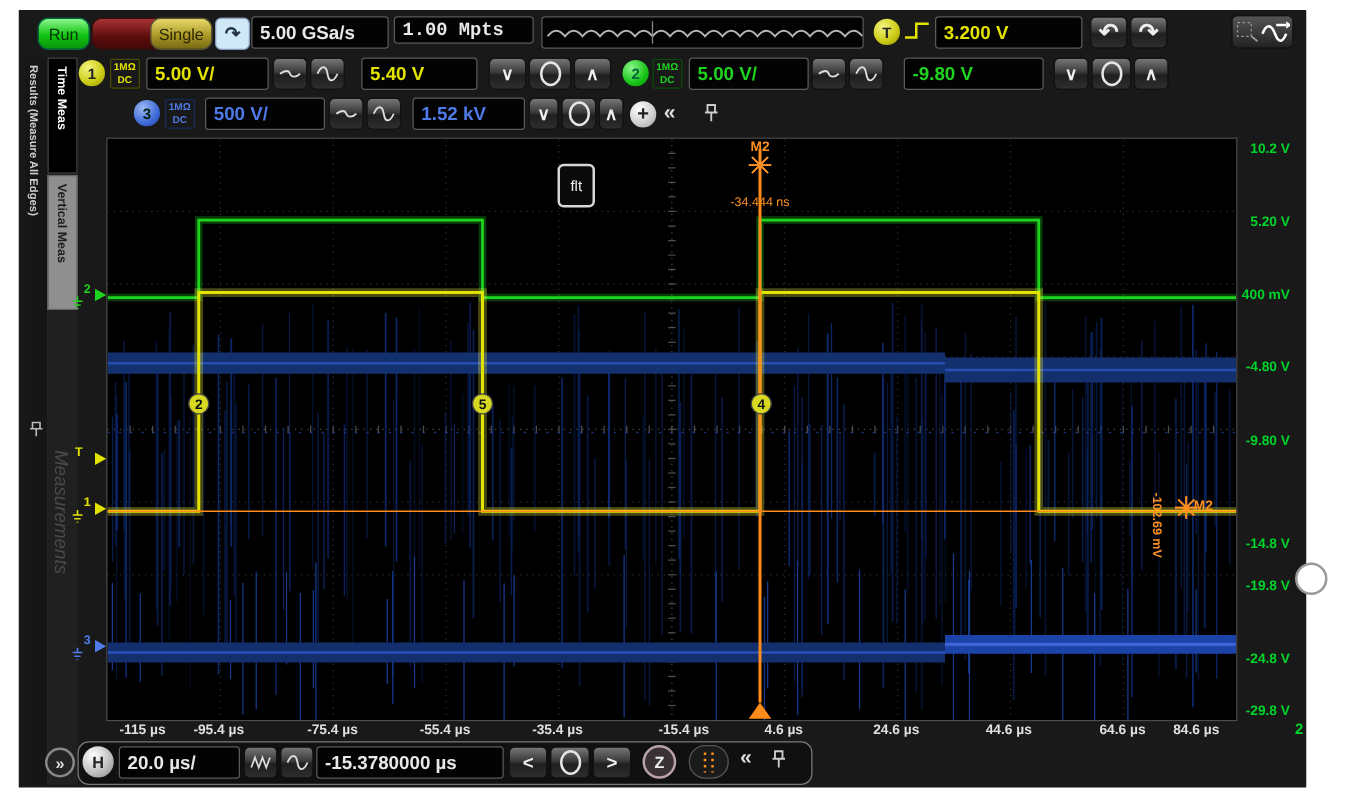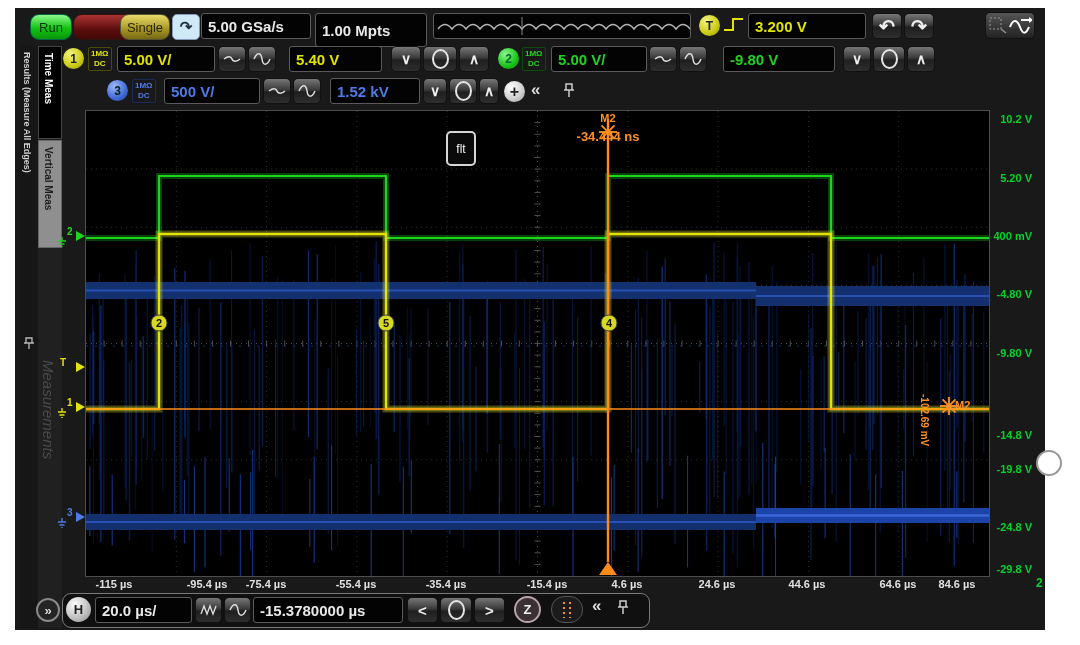--- a/index.html
+++ b/index.html
@@ -39,21 +39,21 @@
 
 <div class="abs scope-bg"></div>
 
 <div class="abs topctl runbtn" style="left:30px;top:14px;width:40px;height:24px;">Run</div>
 <div class="abs topctl stopbtn" style="left:73px;top:14px;width:44px;height:24px;">Stop</div>
 <div class="abs topctl singlebtn" style="left:120px;top:14px;width:48px;height:24px;">Single</div>
 <div class="abs topctl" style="left:172px;top:14px;width:26px;height:24px;background:#cfe9f7;border-radius:5px;border:1px solid #89b;color:#234;font-size:15px;font-weight:bold;">
     <span>↷</span>
   </div>
 <div class="disp" style="left:201px;top:13px;width:110px;height:26px;">5.00 GSa/s</div>
-<div class="disp" style="left:315px;top:13px;width:112px;height:34px;">1.00 Mpts</div>
+<div class="disp" style="left:315px;top:13px;width:112px;height:22px;font-family:Liberation Mono, monospace;">1.00 Mpts</div>
 <div class="disp" style="left:433px;top:13px;width:258px;height:26px;padding:0;">
   <svg id="squiggle" width="256" height="24">
       <path d="M4,15 q7,-9 14,0 q7,-9 14,0 q7,-9 14,0 q7,-9 14,0 q7,-9 14,0 q7,-9 14,0 q7,-9 14,0 q7,-9 14,0 q7,-9 14,0 q7,-9 14,0 q7,-9 14,0 q7,-9 14,0 q7,-9 14,0 q7,-9 14,0 q7,-9 14,0 q7,-9 14,0 q7,-9 14,0 q7,-9 14,0" fill="none" stroke="#b5b5b5" stroke-width="1.6"></path>
                <line x1="88" y1="3" x2="88" y2="21" stroke="#888" stroke-width="1"></line>
     </svg>
 </div>
 <div class="circ" style="left:699px;top:15px;width:21px;height:21px;background:radial-gradient(circle at 35% 30%,#f4f480,#caca12 60%,#8f8f08);color:#222;font-size:12px;">T</div>
 <div class="abs" style="left:723px;top:16px;">
   <svg width="22" height="18">
       <polyline points="1,14 10,14 10,3 20,3" fill="none" stroke="#e3e300" stroke-width="2"></polyline>
@@ -529,21 +529,21 @@
       </g>
       <g>
       <circle cx="523" cy="212" r="8" fill="#d8d820" stroke="#444" stroke-width="1"></circle>
       <text x="523" y="216" text-anchor="middle" font-size="11" font-weight="bold" fill="#111" font-family="Liberation Sans, sans-serif">4</text>
       </g>
     </svg>
   
   <div style="position:absolute;left:360px;top:20px;width:26px;height:31px;border:2px solid #d6d6d6;border-radius:5px;background:#0a0a0a;color:#f0f0f0;font-size:12px;display:flex;align-items:center;justify-content:center;">flt</div>
   
   <div class="orange" style="position:absolute;left:522px;top:1px;transform:translateX(-50%);font-size:11px;font-weight:bold;">M2</div>
-  <div class="orange" style="position:absolute;left:522px;top:18px;transform:translateX(-50%);font-size:13px;font-weight:bold;white-space:nowrap;">-34.444 ns</div>
+  <div class="orange" style="position:absolute;left:522px;top:46px;transform:translateX(-50%);font-size:10px;font-weight:normal;white-space:nowrap;">-34.444 ns</div>
   
   <div class="orange" style="position:absolute;left:869px;top:288px;font-size:11px;font-weight:bold;">M2</div>
   <div class="orange vtext" style="position:absolute;left:833px;top:283px;font-size:10px;font-weight:bold;white-space:nowrap;">-102.69 mV</div>
 </div>
 
 <div class="abs" id="left-markers" style="left:58px;top:110px;width:27px;height:465px;">
     <div style="position: absolute; left: 0px; top: 118px; width: 27px; height: 20px;">
       <svg width="9" height="10" style="position:absolute;left:0;top:9px;">
         <path d="M4,0 v4 M0,4 h8 M1.5,7 h5 M3,10 h2" stroke="#1fd41f" stroke-width="1.3" fill="none"></path>
       </svg>
@@ -578,21 +578,21 @@
     <div class="axlabel" style="right: 10px; top: 237px;">-9.80 V</div>
     <div class="axlabel" style="right: 10px; top: 295px; margin-top: 24px;">-14.8 V</div>
     <div class="axlabel" style="right: 10px; top: 353px;">-19.8 V</div>
     <div class="axlabel" style="right: 10px; top: 411px; text-align: right;">-24.8 V</div>
     <div class="axlabel" style="right: 10px; top: 453px;">-29.8 V</div>
   </div>
 <div class="abs" style="left:1036px;top:576px;color:#00d42a;font-size:12px;font-weight:bold;">2</div>
 
 <div class="abs" id="time-axis" style="left:85px;top:577px;width:903px;height:15px;">
     <div class="tlabel" style="left: 29px; top: 1px;">-115 µs</div>
-    <div class="tlabel" style="left: 90px; top: 1px; margin-left: 32px;">-95.4 µs</div>
+    <div class="tlabel" style="left: 90px; top: 1px;">-95.4 µs</div>
     <div class="tlabel" style="left: 181px; top: 1px;">-75.4 µs</div>
     <div class="tlabel" style="left: 271px; top: 1px;">-55.4 µs</div>
     <div class="tlabel" style="left: 361px; top: 1px;">-35.4 µs</div>
     <div class="tlabel" style="left: 440px; top: 1px; margin-left: 22px;">-15.4 µs</div>
     <div class="tlabel" style="left: 542px; top: 1px;">4.6 µs</div>
     <div class="tlabel" style="left: 632px; top: 1px;">24.6 µs</div>
     <div class="tlabel" style="left: 722px; top: 1px;">44.6 µs</div>
     <div class="tlabel" style="left: 813px; top: 1px;">64.6 µs</div>
     <div class="tlabel" style="left: 872px; top: 1px;">84.6 µs</div>
   </div>

